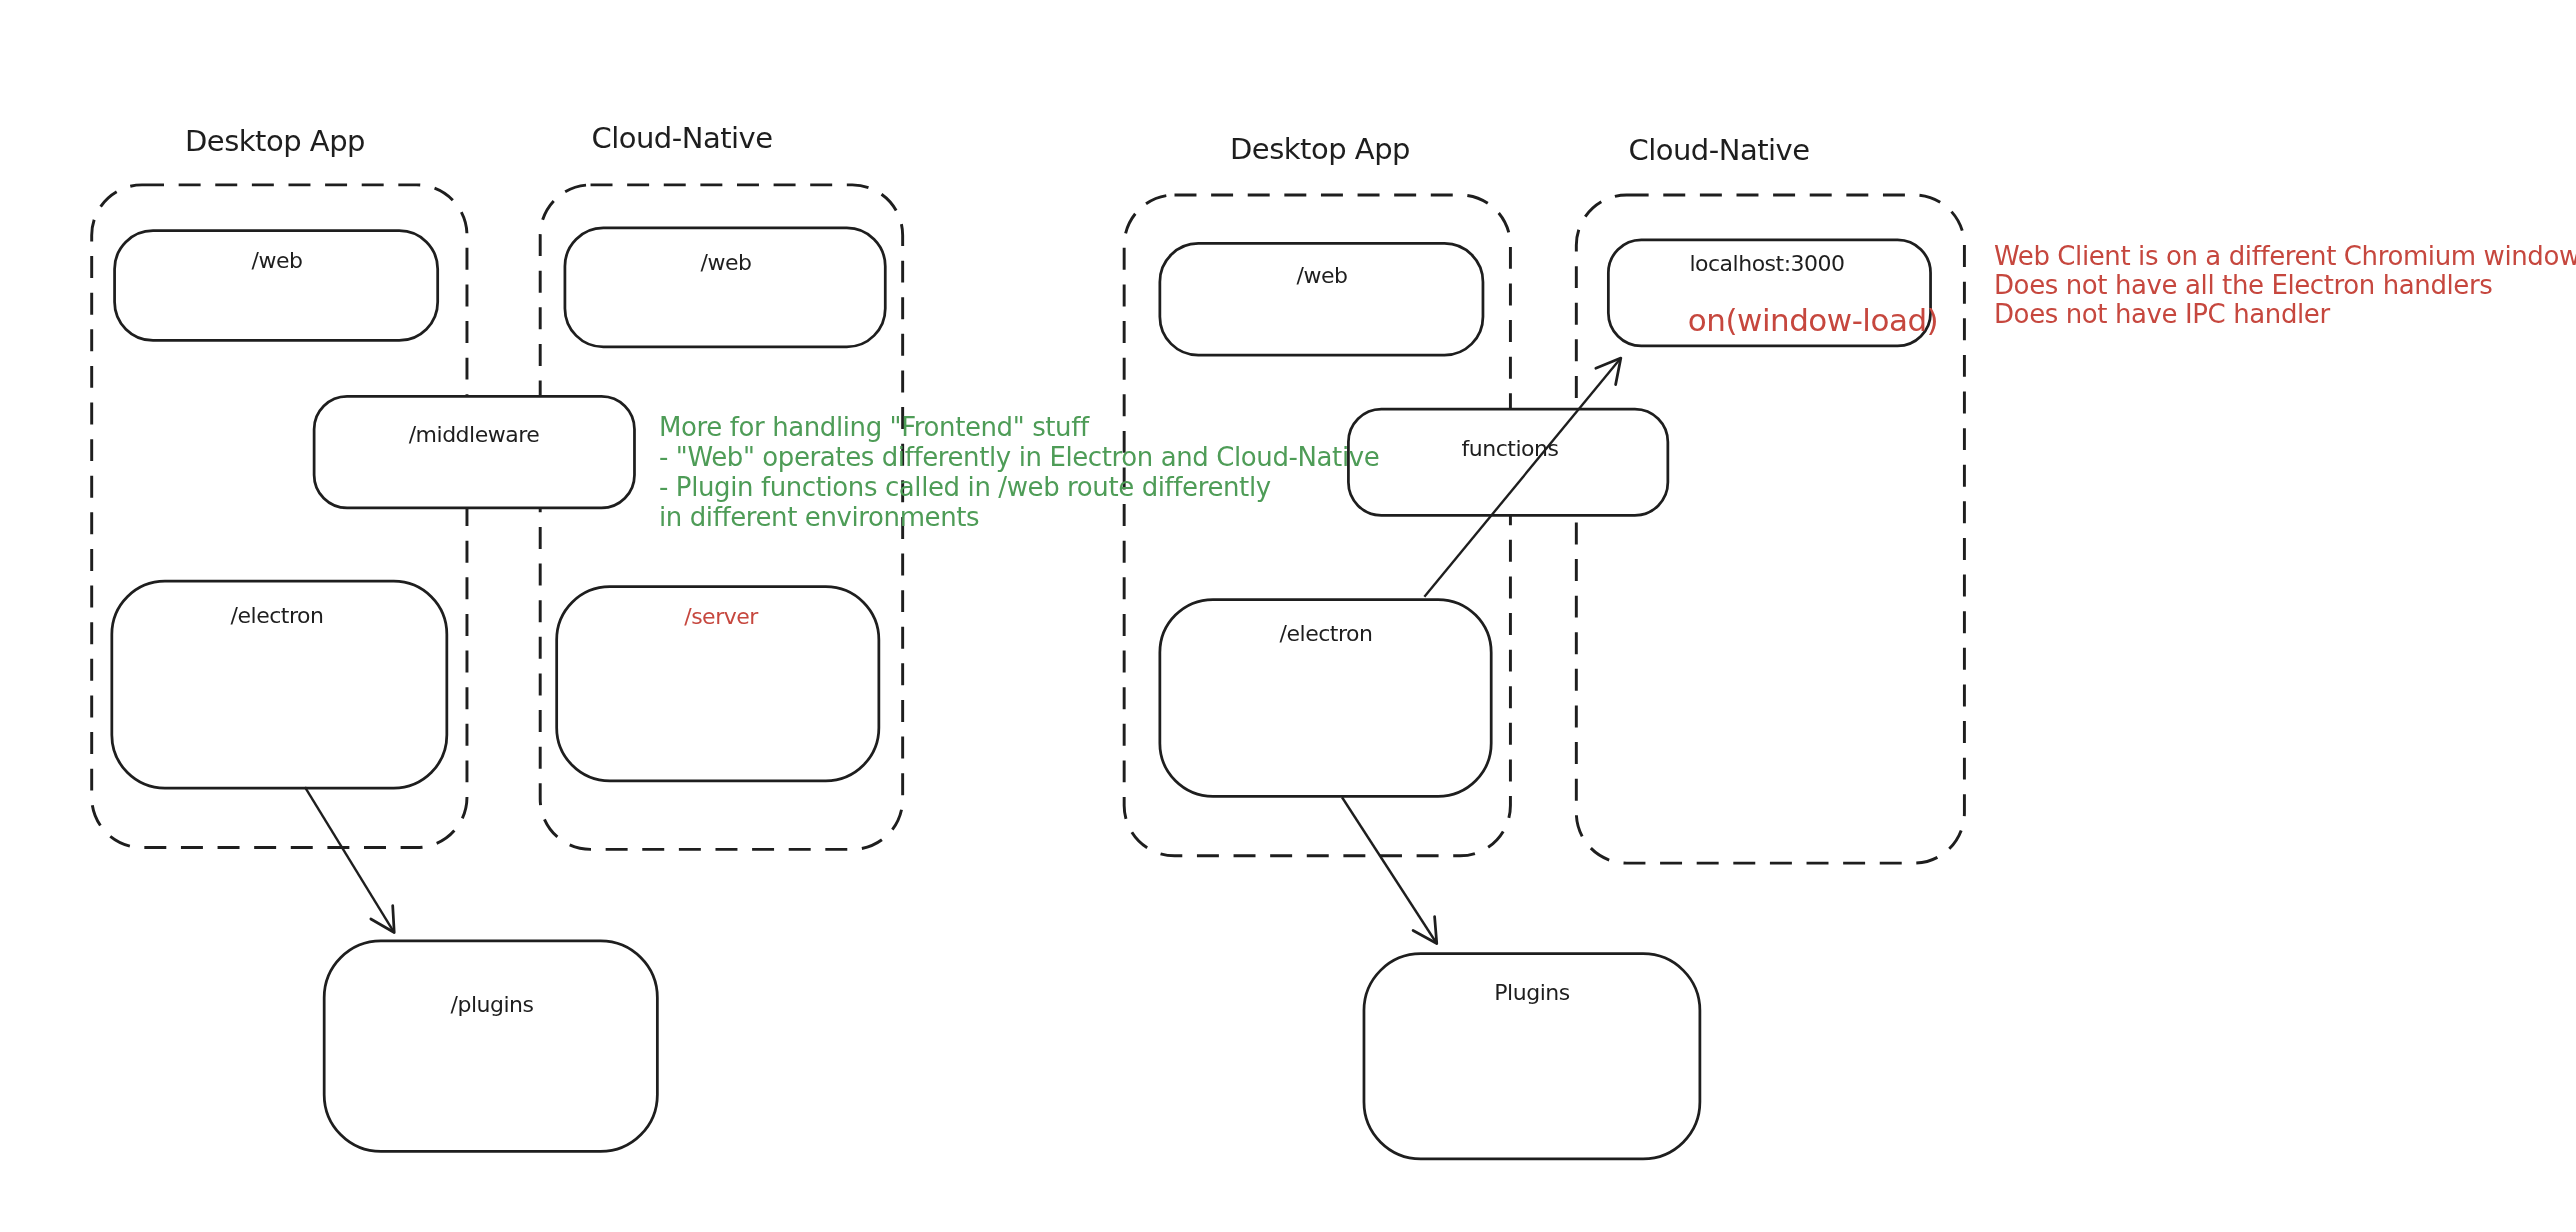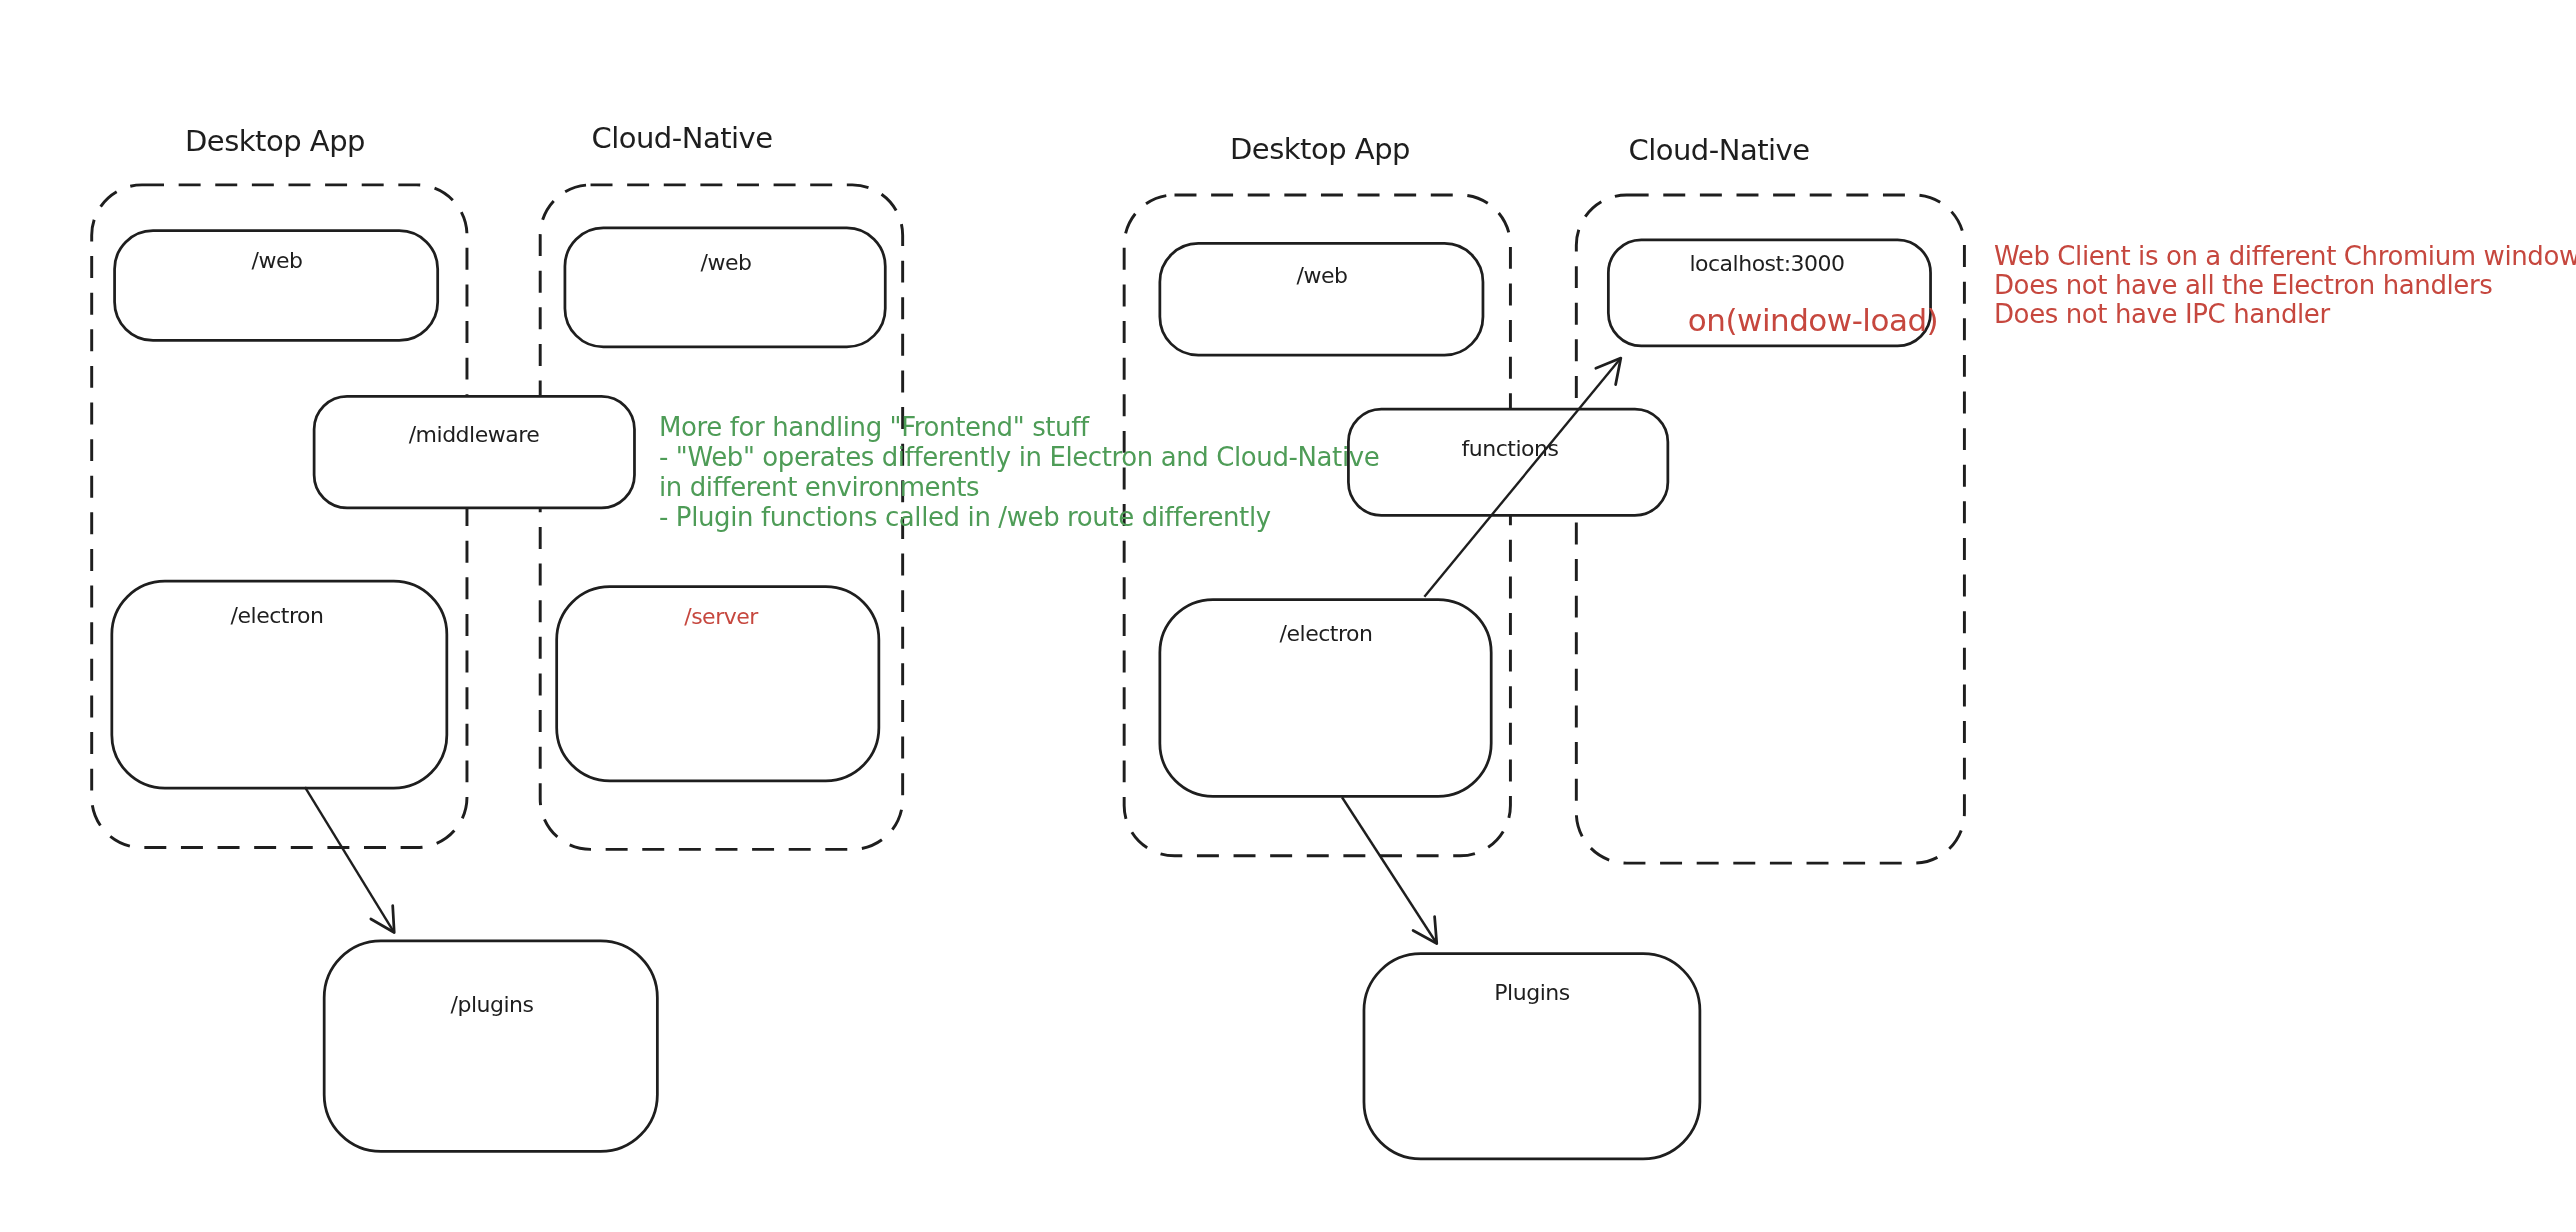--- a/index.html
+++ b/index.html
@@ -74,22 +74,22 @@
   <div class="lbl" style="left:277px;top:249px;">/web</div>
   <div class="lbl" style="left:726px;top:251px;">/web</div>
   <div class="lbl" style="left:474px;top:423px;text-align:center;">/middleware</div>
   <div class="lbl" style="left:277px;top:604px;">/electron</div>
   <div class="lbl red" style="left:721px;top:605px;">/server</div>
   <div class="lbl" style="left:492px;top:971px;margin-top:22px;">/plugins</div>
 
   <div class="annot green" style="left:659px;top:412px;">
     <div class="line">More for handling "Frontend" stuff</div>
     <div class="line">- "Web" operates differently in Electron and Cloud-Native</div>
+    <div class="line">- Plugin functions called in /web route differently</div>
     <div class="line">in different environments</div>
-    <div class="line">- Plugin functions called in /web route differently</div>
   </div>
 
   <div class="lbl group-lbl" style="left:1320px;top:134px;">Desktop App</div>
   <div class="lbl group-lbl" style="left:1719px;top:135px;">Cloud-Native</div>
 
   <div class="lbl" style="left:1322px;top:264px;">/web</div>
   <div class="lbl" style="left:1767px;top:252px;">localhost:3000</div>
   <div class="lbl red event-lbl" style="left:1813px;top:303px;">on(window-load)</div>
   <div class="lbl" style="left:1510px;top:437px;">functions</div>
   <div class="lbl" style="left:1326px;top:622px;">/electron</div>

